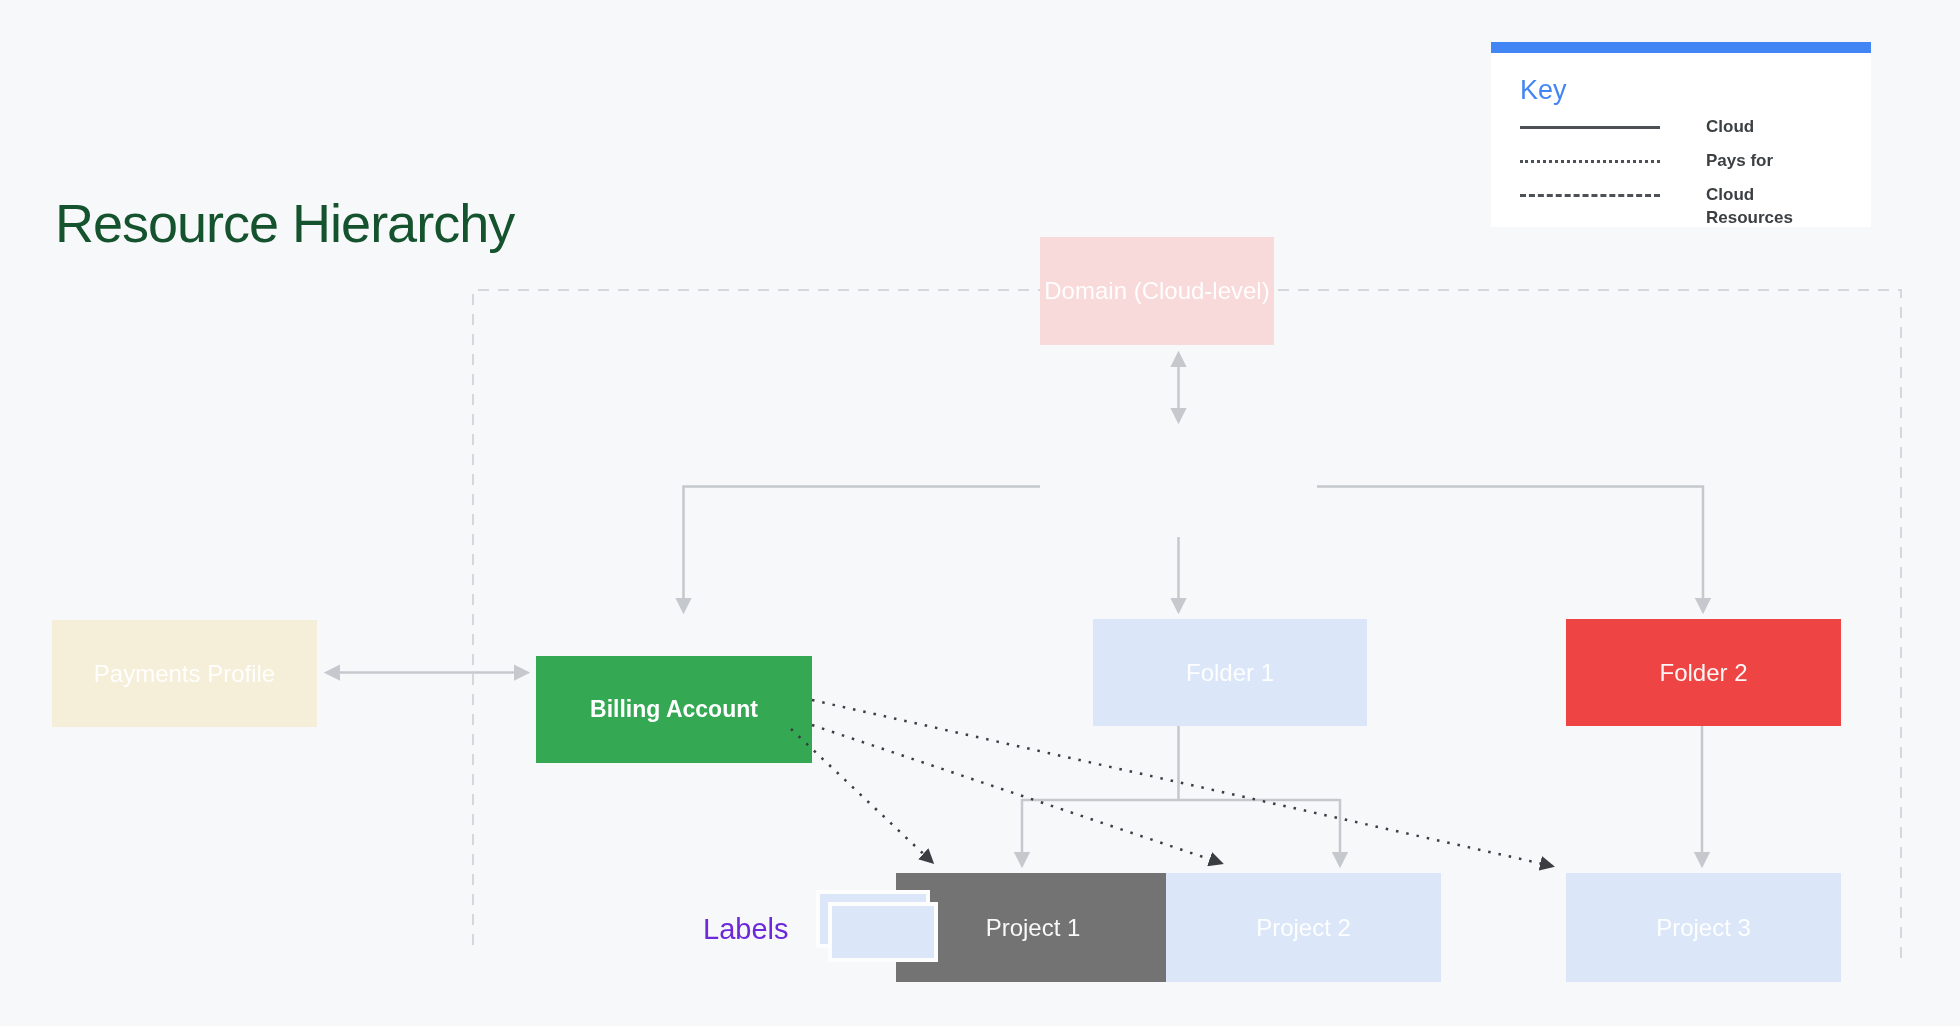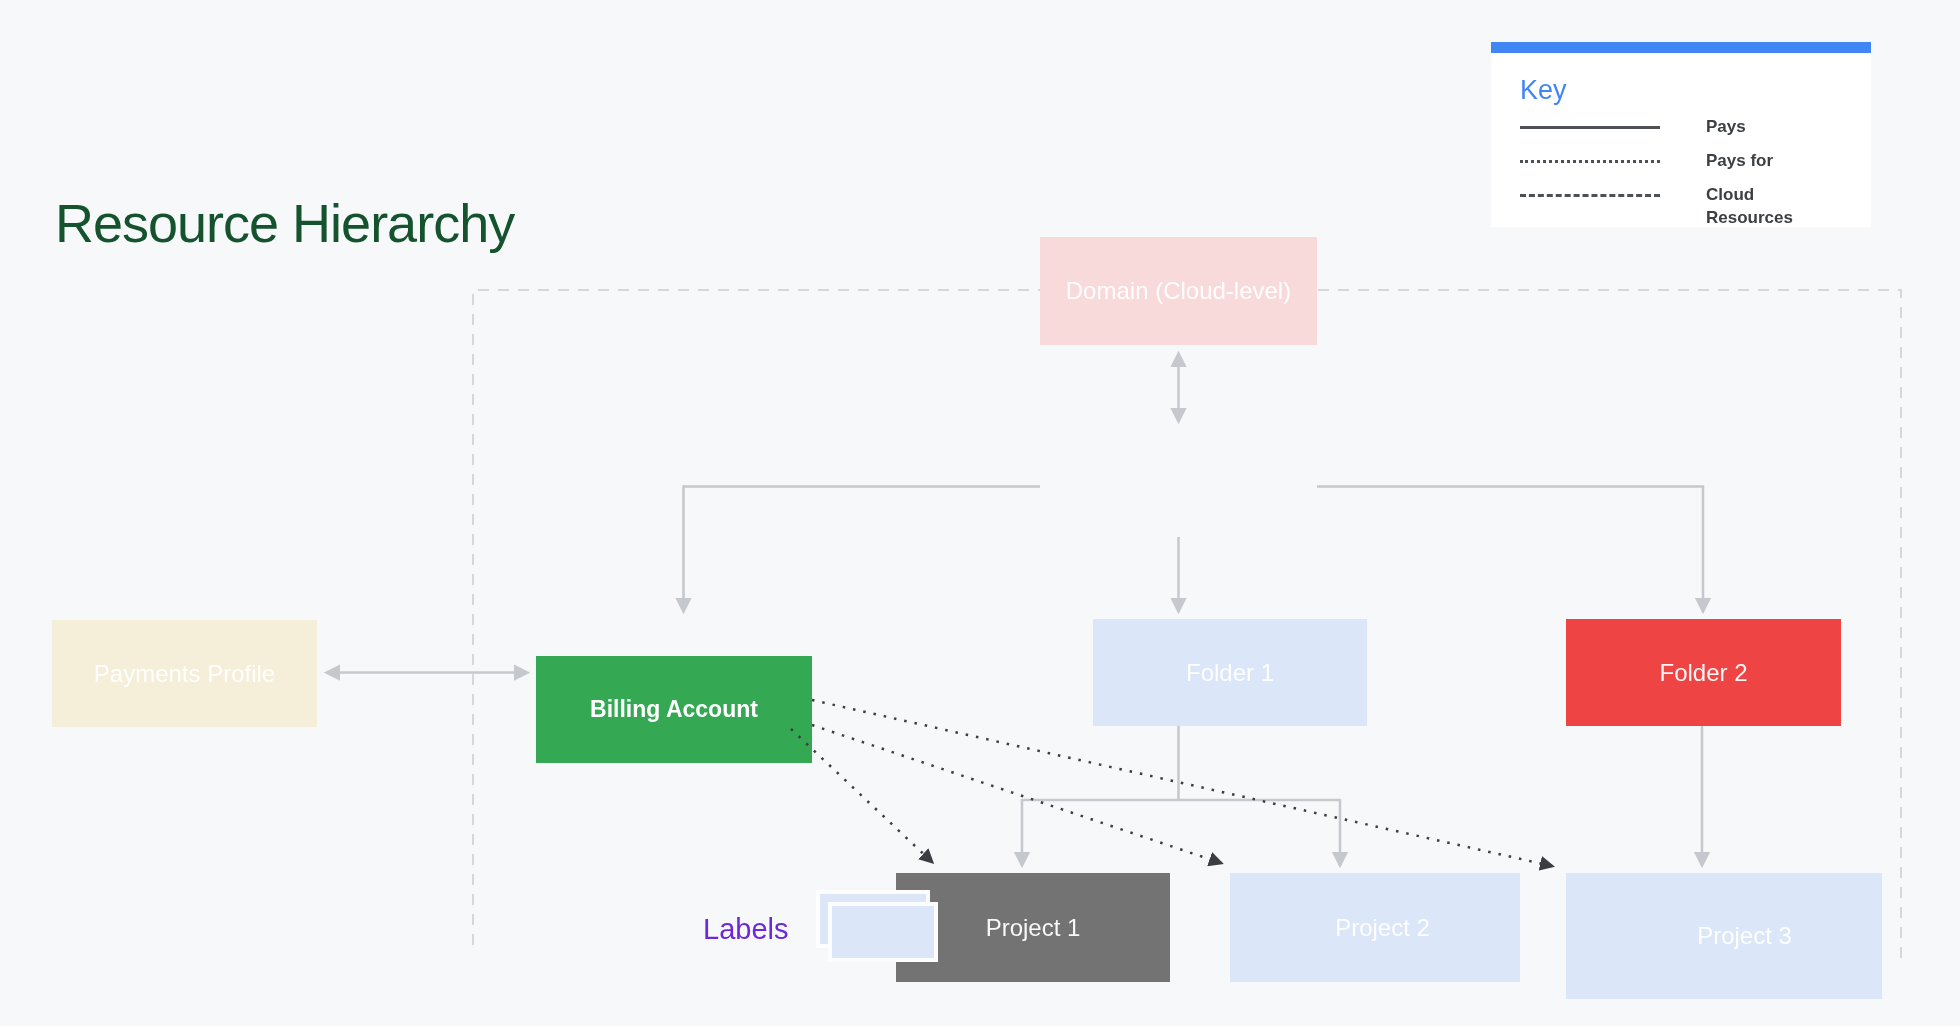--- a/index.html
+++ b/index.html
@@ -8,29 +8,29 @@
 
   .page-title{position:absolute;left:55px;top:192px;font-size:54px;letter-spacing:-1px;color:#14532d;z-index:4;}
 
   
   .svg-under{position:absolute;left:0;top:0;z-index:1;}
   .svg-over{position:absolute;left:0;top:0;z-index:3;pointer-events:none;}
 
   
   .node{position:absolute;display:flex;align-items:center;justify-content:center;
         font-size:24px;color:rgba(255,255,255,.95);z-index:2;text-align:center;}
-  .node--domain      {left:1040px;top:237px;width:277px;height:108px;background:#f8dada;}
+  .node--domain      {left:1040px;top:237px;width:234px;height:108px;background:#f8dada;}
   .node--organization{left:1040px;top:429px;width:277px;height:108px;background:#f8dada;}
   .node--payments    {left:52px;  top:620px;width:265px;height:107px;background:#f5eed9;}
   .node--billing     {left:536px; top:656px;width:276px;height:107px;background:#34a853;font-weight:700;color:#ffffff;font-size:23px;}
   .node--folder1     {left:1093px;top:619px;width:274px;height:107px;background:#dbe6f8;}
   .node--folder2     {left:1566px;top:619px;width:275px;height:107px;background:#ef4444;}
   .node--project1    {left:896px; top:873px;width:274px;height:109px;background:#737373;}
-  .node--project2    {left:1230px;top:873px;width:275px;height:109px;background:#dbe6f8;padding-left:15px;}
-  .node--project3    {left:1566px;top:873px;width:275px;height:126px;background:#dbe6f8;padding-left:41px;}
+  .node--project2    {left:1166px;top:873px;width:275px;height:109px;background:#dbe6f8;}
+  .node--project3    {left:1566px;top:873px;width:275px;height:109px;background:#dbe6f8;}
 
   
   .labels-caption{position:absolute;left:703px;top:913px;font-size:29px;color:#6d28d9;z-index:2;}
   .labels-icon{position:absolute;left:816px;top:890px;width:132px;height:80px;z-index:3;}
   .labels-icon .card{position:absolute;background:#dbe6f8;border:4px solid #fdfdfe;box-sizing:border-box;}
   .card--back {left:0;  top:0;  width:114px;height:58px;}
   .card--front{left:12px;top:12px;width:110px;height:60px;}
 
   
   .key-panel{position:absolute;left:1491px;top:42px;width:380px;z-index:4;}
@@ -123,21 +123,21 @@
     <line x1="812" y1="700" x2="1552" y2="866" stroke="#3a3d41" stroke-width="2.5" stroke-dasharray="2.5 8" marker-end="url(#mdark)"></line>
   </svg>
 
   <div class="key-panel">
     <div class="key-panel__bar"></div>
     <div class="key-panel__body">
       <div class="key-panel__title">Key</div>
 
       <div class="key-row key-row--owns">
         <div class="key-swatch"></div>
-        <div class="key-label">Pays</div>
+        <div class="key-label">Cloud</div>
       </div>
 
       <div class="key-row key-row--pays">
         <div class="key-swatch key-swatch--dotted"></div>
         <div class="key-label">Pays for</div>
       </div>
 
       <div class="key-row key-row--cloud">
         <div class="key-swatch key-swatch--dashed"></div>
         <div class="key-label">Cloud Resources</div>

